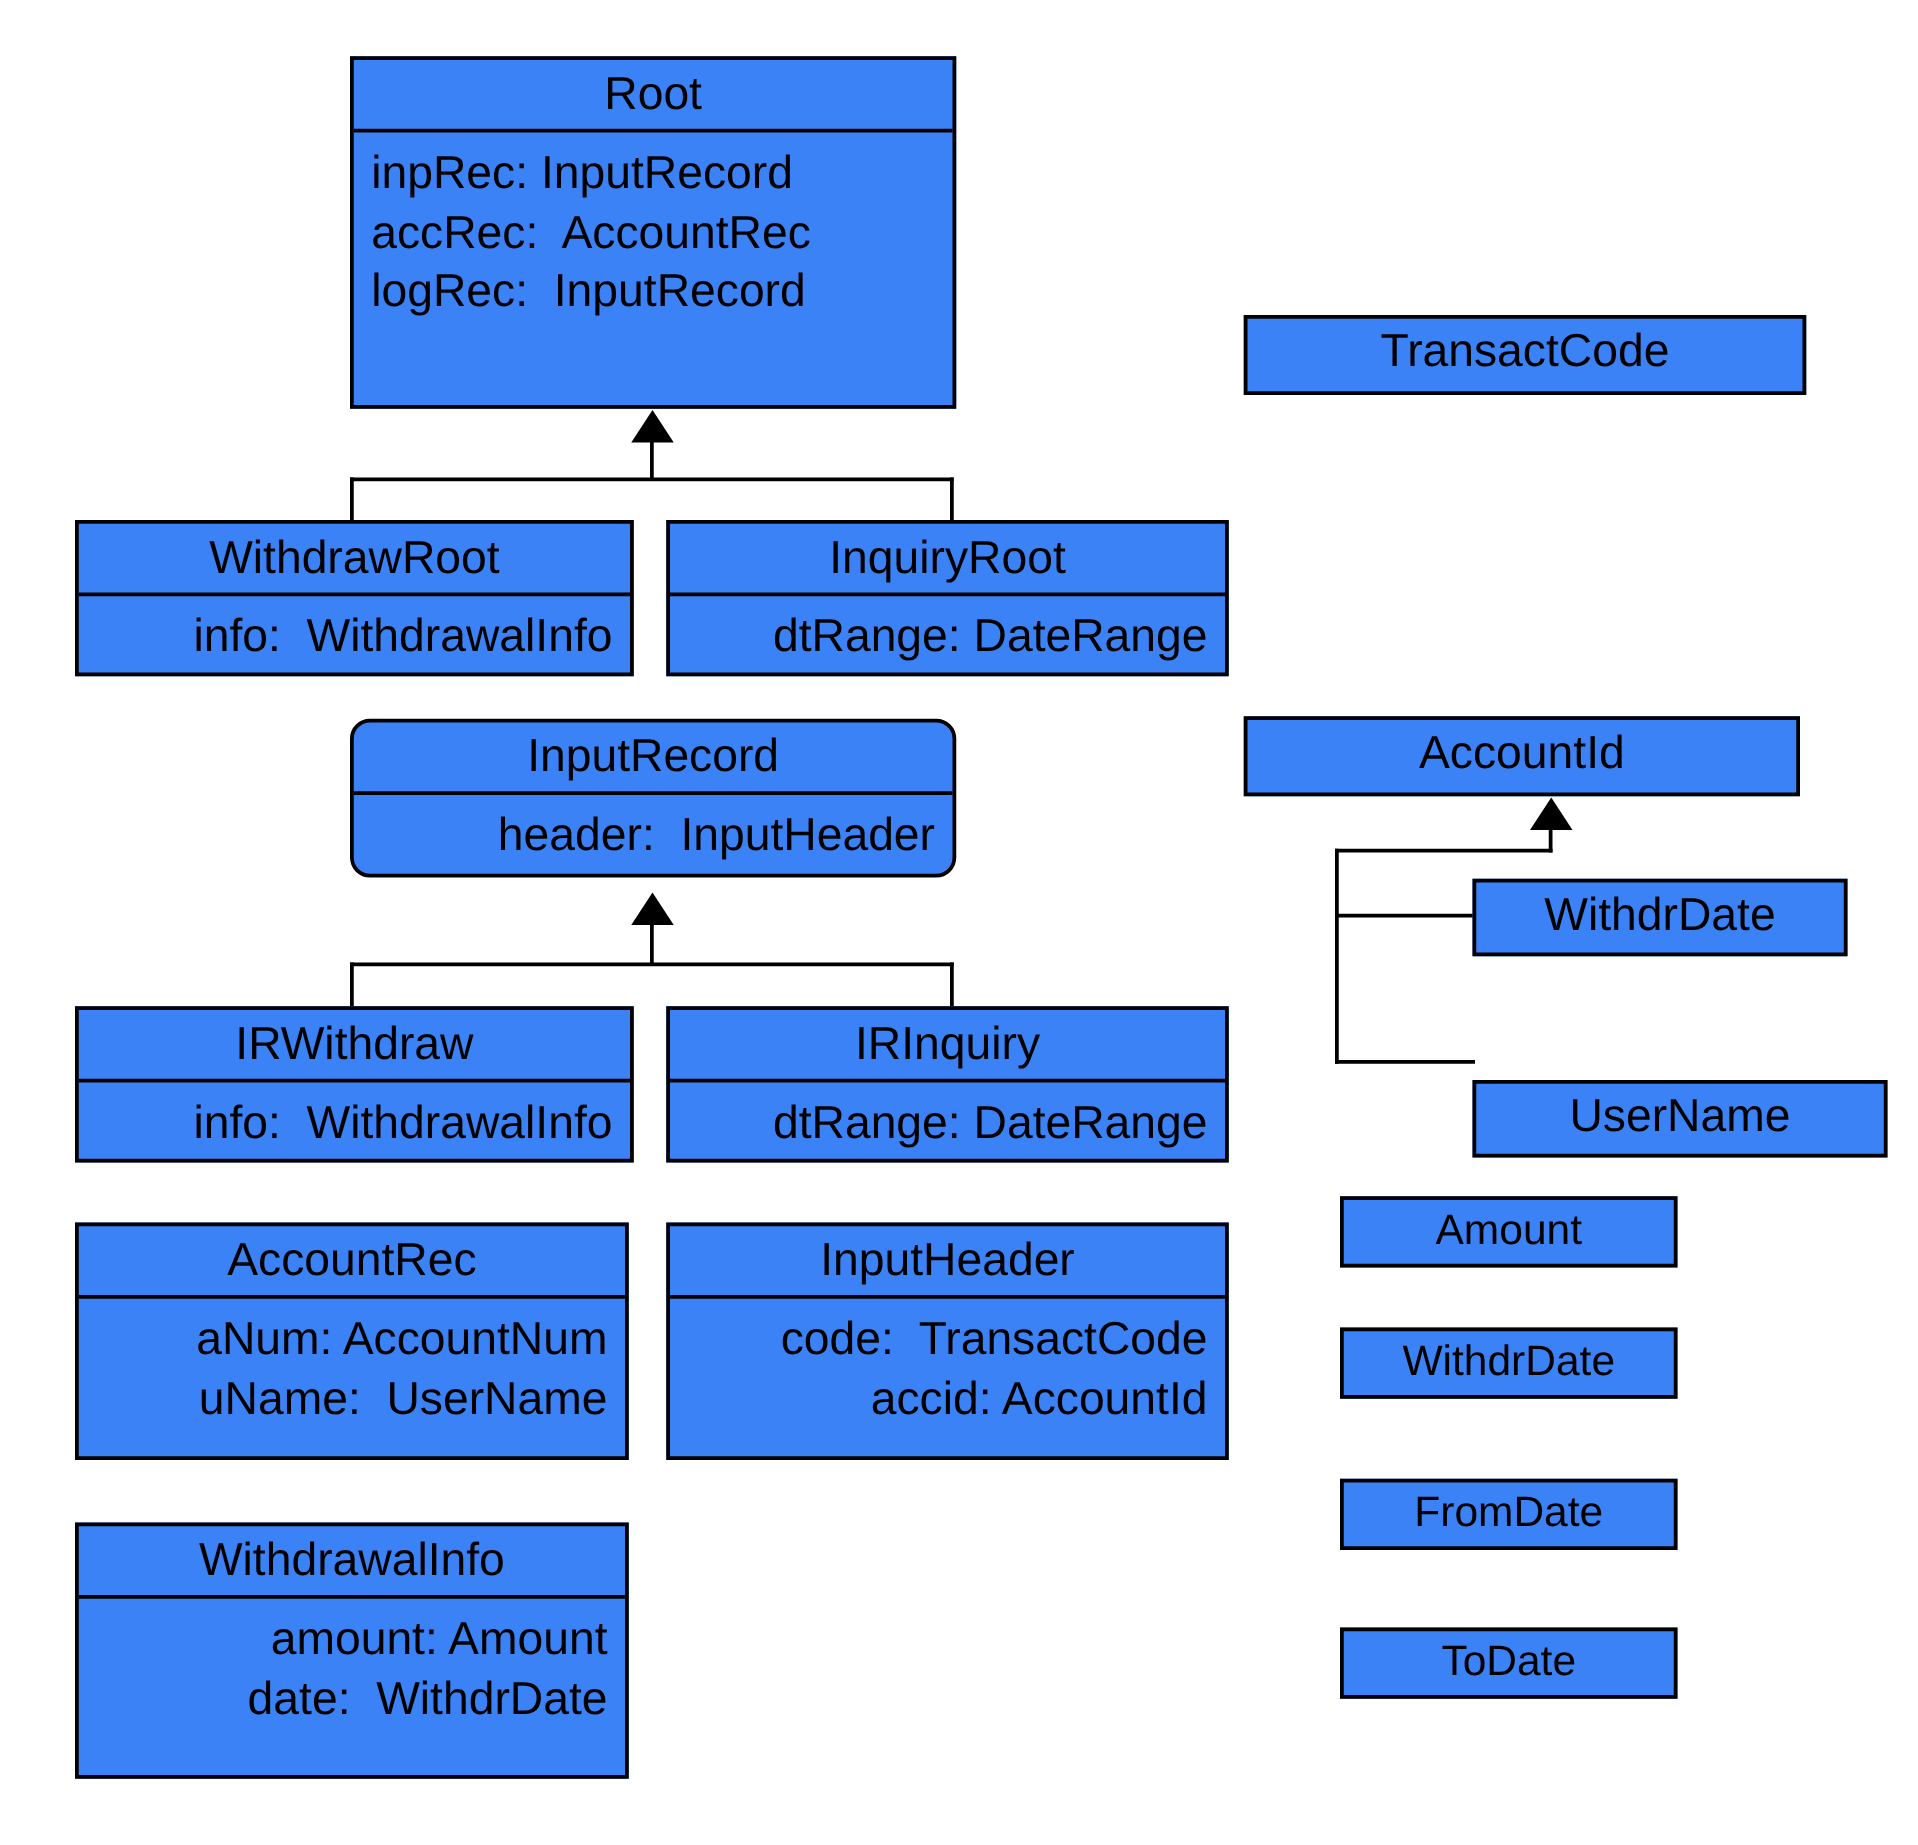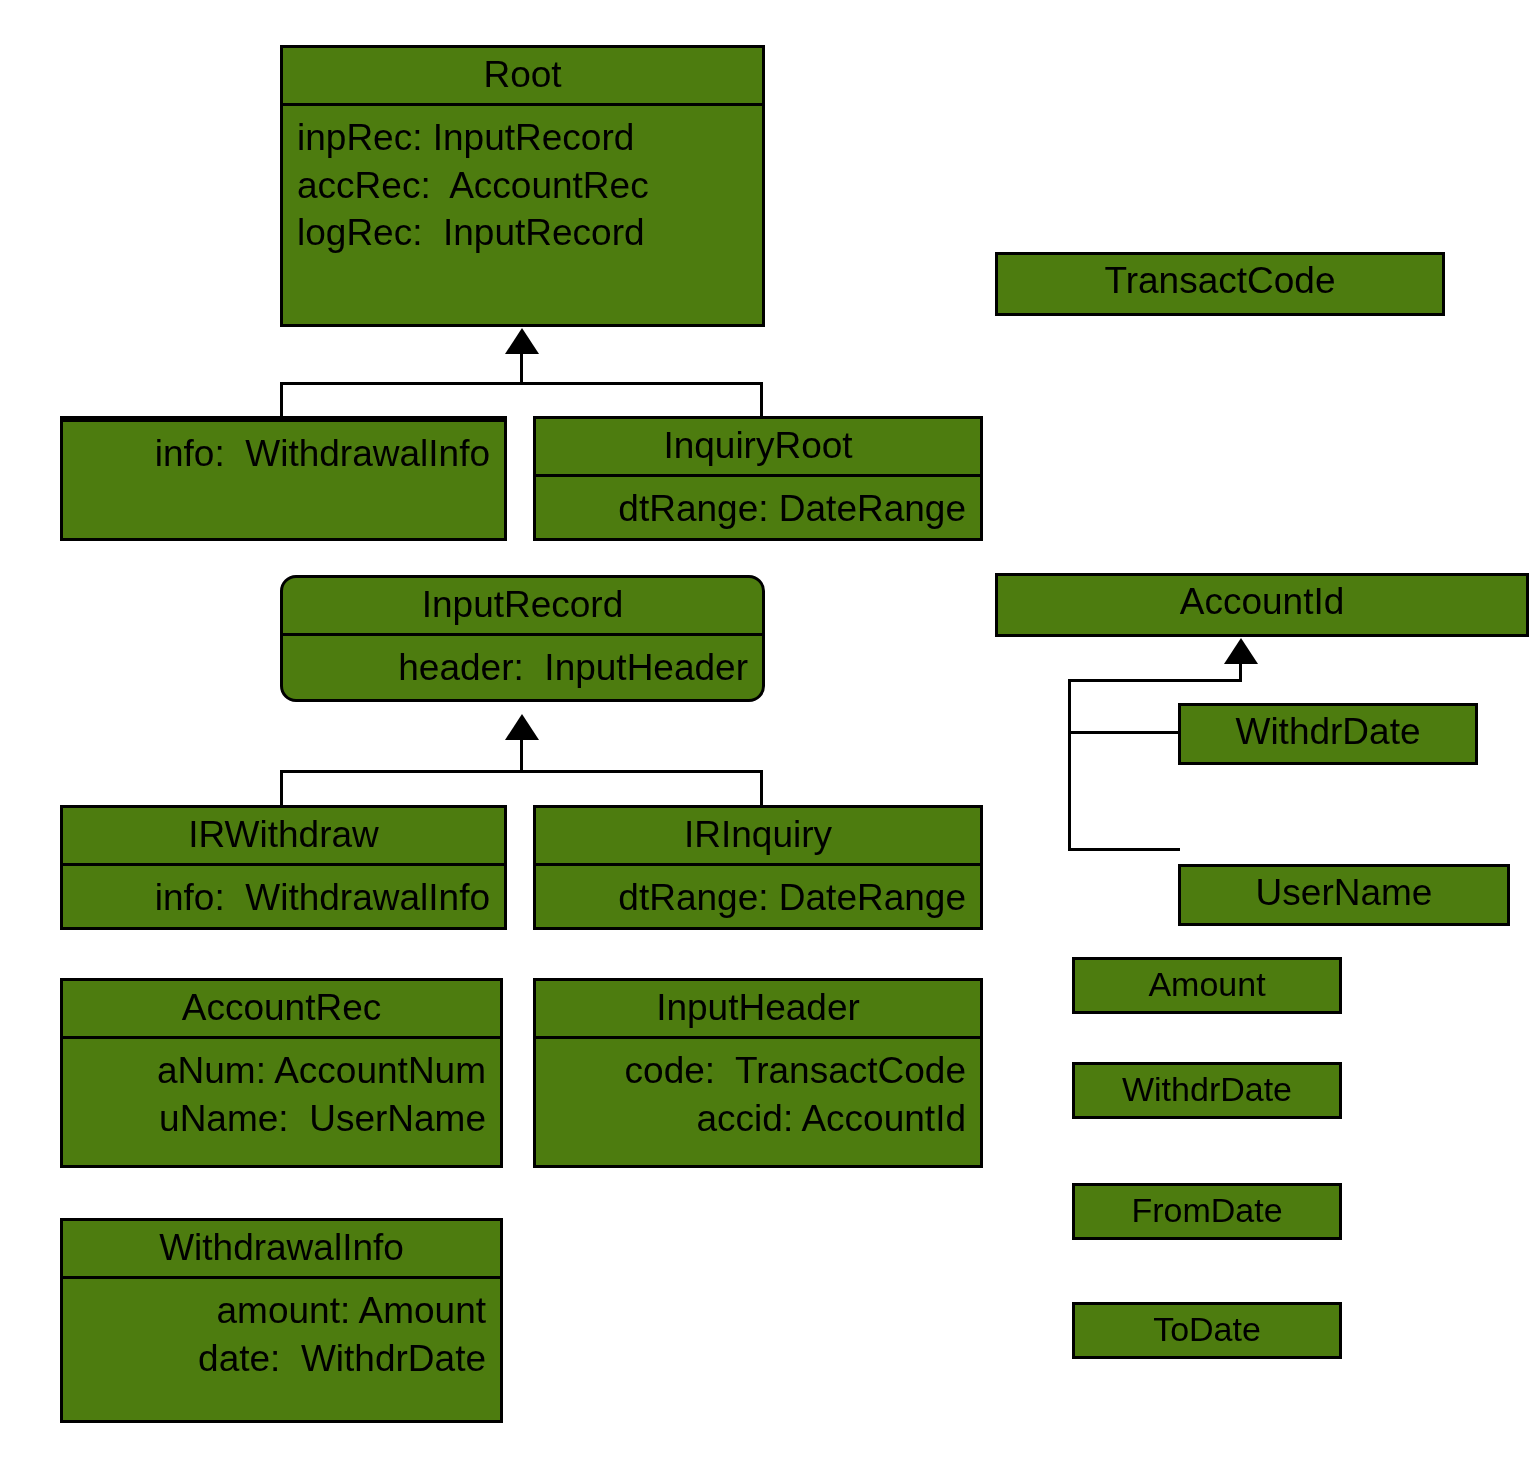--- a/index.html
+++ b/index.html
@@ -11,21 +11,21 @@
     position: relative;
     width: 1534px;
     height: 1476px;
     background: #ffffff;
     font-family: "Liberation Sans", sans-serif;
     overflow: hidden;
   }
   .uml-box {
     position: absolute;
     border: 3px solid #000000;
-    background: #4d7c0f;
+    background: #3b82f6;
     box-sizing: border-box;
   }
   .uml-title {
     text-align: center;
     font-size: 37px;
     line-height: 1.12;
     color: #000000;
     padding: 6px 4px 8px 4px;
     white-space: nowrap;
   }
@@ -87,20 +87,21 @@
     </div>
   </div>
 
   <div class="tri-up" style="left:505px; top:328px;"></div>
   <div class="vline" style="left:520px; top:352px; height:32px;"></div>
   <div class="hline" style="left:280px; top:382px; width:483px;"></div>
   <div class="vline" style="left:280px; top:382px; height:35px;"></div>
   <div class="vline" style="left:760px; top:382px; height:35px;"></div>
 
   <div class="uml-box" style="left:60px; top:416px; width:447px; height:125px;">
+    <div class="uml-title">WithdrawRoot</div>
     <div class="uml-divider"></div>
     <div class="uml-attrs">
       <div class="uml-attr attr-center">info:  WithdrawalInfo</div>
     </div>
   </div>
 
   <div class="uml-box" style="left:533px; top:416px; width:450px; height:125px;">
     <div class="uml-title">InquiryRoot</div>
     <div class="uml-divider"></div>
     <div class="uml-attrs">
@@ -163,21 +164,21 @@
       <div class="uml-attr attr-center">amount: Amount</div>
       <div class="uml-attr attr-center">date:  WithdrDate</div>
     </div>
   </div>
 
 
   <div class="uml-box simple" style="left:995px; top:252px; width:450px; height:64px;">
     <div class="uml-title">TransactCode</div>
   </div>
 
-  <div class="uml-box simple" style="left:995px; top:573px; width:534px; height:64px;">
+  <div class="uml-box simple" style="left:995px; top:573px; width:445px; height:64px;">
     <div class="uml-title">AccountId</div>
   </div>
 
   <div class="tri-up" style="left:1224px; top:638px;"></div>
   <div class="vline" style="left:1239px; top:662px; height:20px;"></div>
   <div class="hline" style="left:1068px; top:679px; width:174px;"></div>
   <div class="vline" style="left:1068px; top:679px; height:172px;"></div>
   <div class="hline" style="left:1068px; top:731px; width:112px;"></div>
   <div class="hline" style="left:1068px; top:848px; width:112px;"></div>
 

